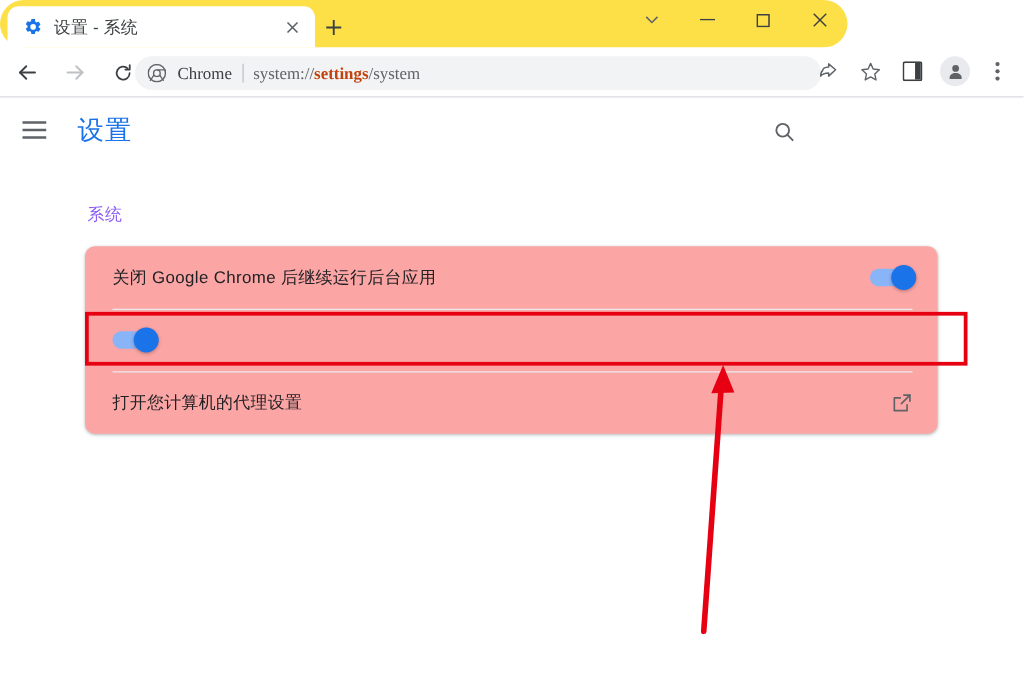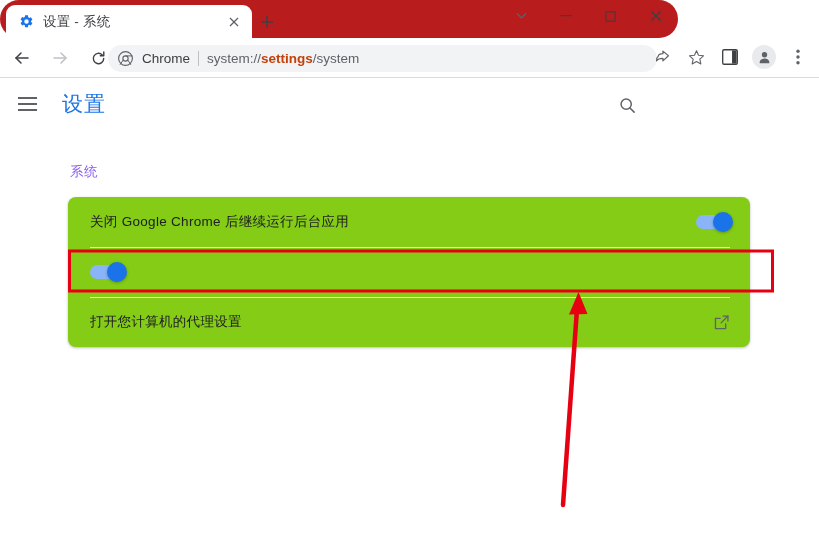--- a/index.html
+++ b/index.html
@@ -7,21 +7,21 @@
     width: 819px; height: 541px;
     background: #ffffff;
     font-family: "Liberation Sans", "DejaVu Sans", sans-serif;
     overflow: hidden;
   }
   #root { position: relative; width: 819px; height: 541px; background: #fff; }
 
   
   .titlebar {
     position: absolute; left: 0; top: 0; width: 678px; height: 38px;
-    background: #b91c1c;
+    background: #fde047;
     border-radius: 19px;
   }
   .tab {
     position: absolute; left: 6px; top: 5px; width: 246px; height: 33px;
     background: #ffffff;
     border-radius: 9px 9px 0 0;
     display: flex; align-items: center;
   }
   .tab-favicon {
     margin-left: 12px; width: 16px; height: 16px;
@@ -52,21 +52,21 @@
     width: 45px; height: 32px;
     display: flex; align-items: center; justify-content: center;
     color: #3c4043;
   }
   .wc-btn.chev { width: 44px; }
 
   
   .toolbar {
     position: absolute; left: 0; top: 38px; width: 819px; height: 40px;
     background: #ffffff;
-    display: flex; align-items: center;
+    display: flex; align-items: center; font-family: Liberation Serif, serif;
   }
   .toolbar::after {
     content: ""; position: absolute; left: 0; bottom: 0;
     width: 819px; height: 1px; background: #dadce0;
   }
   .nav-btn {
     width: 32px; height: 32px; margin-left: 6px;
     display: flex; align-items: center; justify-content: center;
     border-radius: 50%;
   }
@@ -122,21 +122,21 @@
   }
 
   
   .section-label {
     position: absolute; left: 70px; top: 163px;
     font-size: 13.5px; color: #8b5cf6; letter-spacing: .6px;
   }
   .card {
     position: absolute; left: 68px; top: 197px;
     width: 682px; height: 150px;
-    background: #84cc16;
+    background: #fca5a5;
     border-radius: 8px;
     box-shadow: 0 1px 3px rgba(60,64,67,.25), 0 1px 2px rgba(60,64,67,.12);
   }
   .row {
     position: relative; height: 50px;
     display: flex; align-items: center;
     padding: 0 20px 0 22px;
   }
   .row + .row::before {
     content: ""; position: absolute; left: 22px; top: 0;

